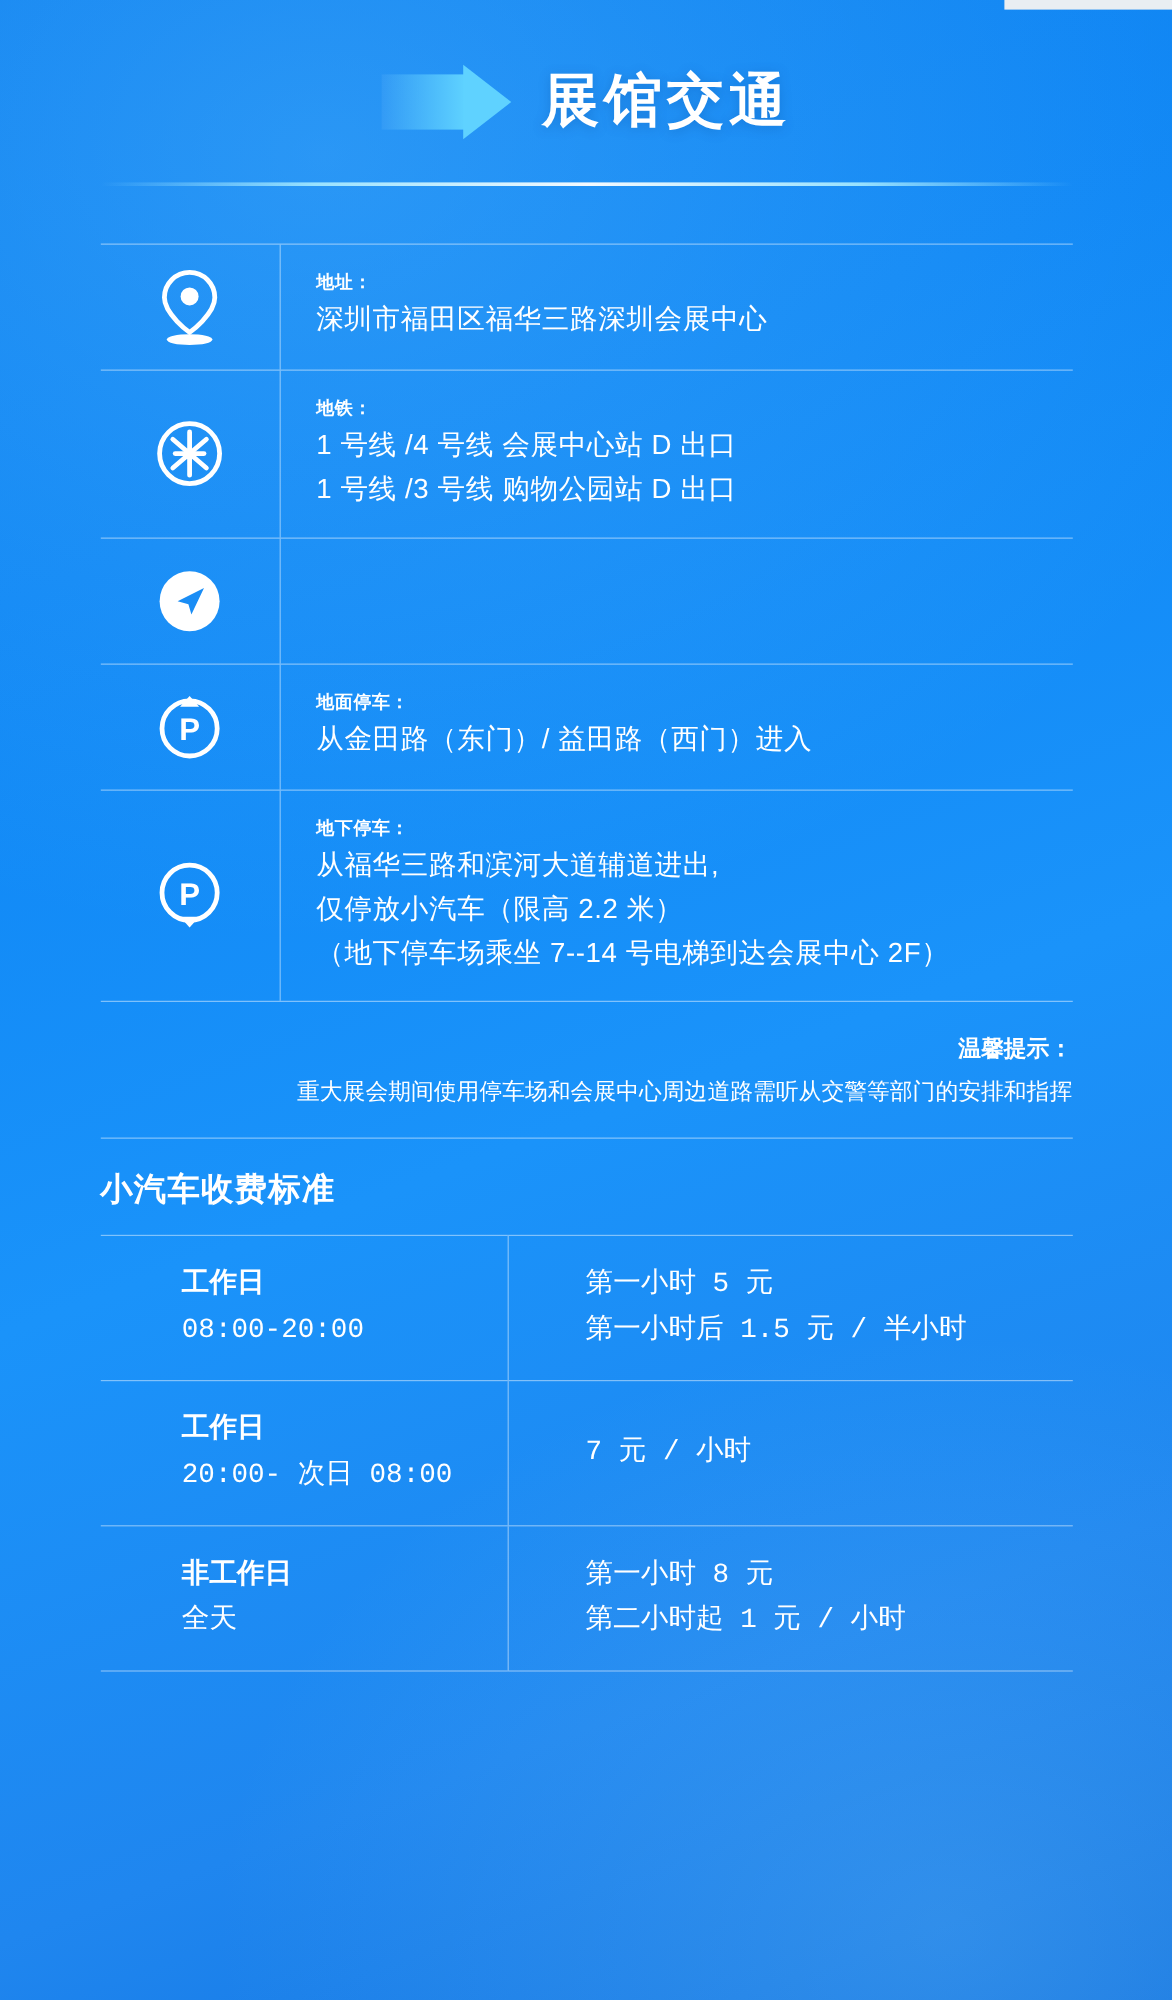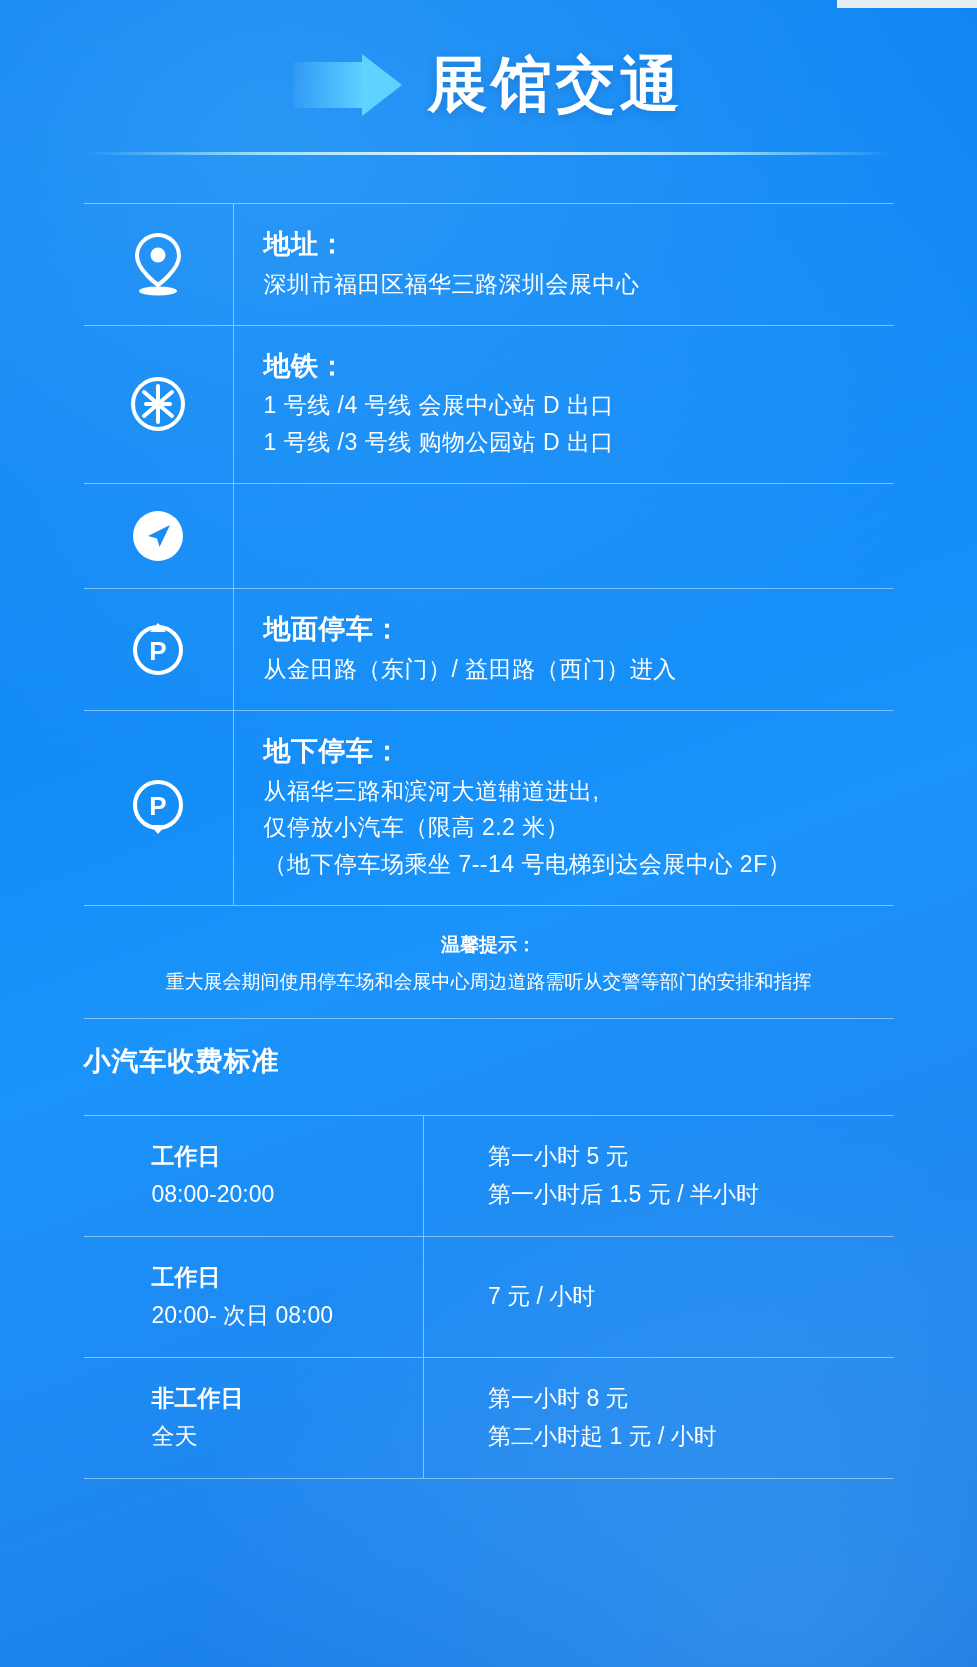--- a/index.html
+++ b/index.html
@@ -58,21 +58,21 @@
   }
   .arrow-head {
     position: absolute;
     left: 68px; top: 0;
     width: 0; height: 0;
     border-top: 31px solid transparent;
     border-bottom: 31px solid transparent;
     border-left: 40px solid #5fd2ff;
   }
   .title {
-    font-size: 60px;
+    font-size: 48px;
     font-weight: bold;
     letter-spacing: 4px;
     line-height: 1;
     color: #ffffff;
     text-shadow: 0 2px 10px rgba(0,60,140,0.25);
   }
   .header-rule {
     margin: 36px auto 0;
     width: 810px;
     height: 3px;
@@ -98,37 +98,37 @@
     align-items: center;
     justify-content: center;
     border-right: 1px solid rgba(255,255,255,0.45);
     flex: 0 0 150px;
   }
   .text-cell {
     padding: 20px 0 22px 30px;
     flex: 1;
   }
   .lbl {
-    font-size: 27px;
+    font-size: 15px;
     font-weight: bold;
     line-height: 1.55;
     letter-spacing: .5px;
   }
   .val {
     font-size: 23px;
     line-height: 1.6;
     letter-spacing: .5px;
   }
   .icon { display: block; }
 
   
   .tips {
     width: 810px;
     margin: 26px auto 0;
-    text-align: center;
+    text-align: right;
     padding-bottom: 22px;
     border-bottom: 1px solid rgba(255,255,255,0.45);
   }
   .tips-title {
     font-size: 19px;
     font-weight: bold;
     margin-bottom: 10px;
   }
   .tips-body { font-size: 19px; line-height: 1.5; }
 
@@ -136,22 +136,23 @@
   .fee-title {
     width: 810px;
     margin: 24px auto 0;
     font-size: 27px;
     font-weight: bold;
     letter-spacing: 1px;
     padding-bottom: 20px;
   }
   .fee-table {
     width: 810px;
-    margin: 16px auto;
+    margin: 0 auto;
     border-collapse: collapse;
+    font-family: Liberation Mono, monospace;
   }
   .fee-table tr { border-top: 1px solid rgba(255,255,255,0.45); }
   .fee-table tr:last-child { border-bottom: 1px solid rgba(255,255,255,0.45); }
   .fee-table td {
     padding: 22px 0 22px 64px;
     vertical-align: middle;
     font-size: 23px;
     line-height: 1.65;
   }
   .fee-table td.left {

